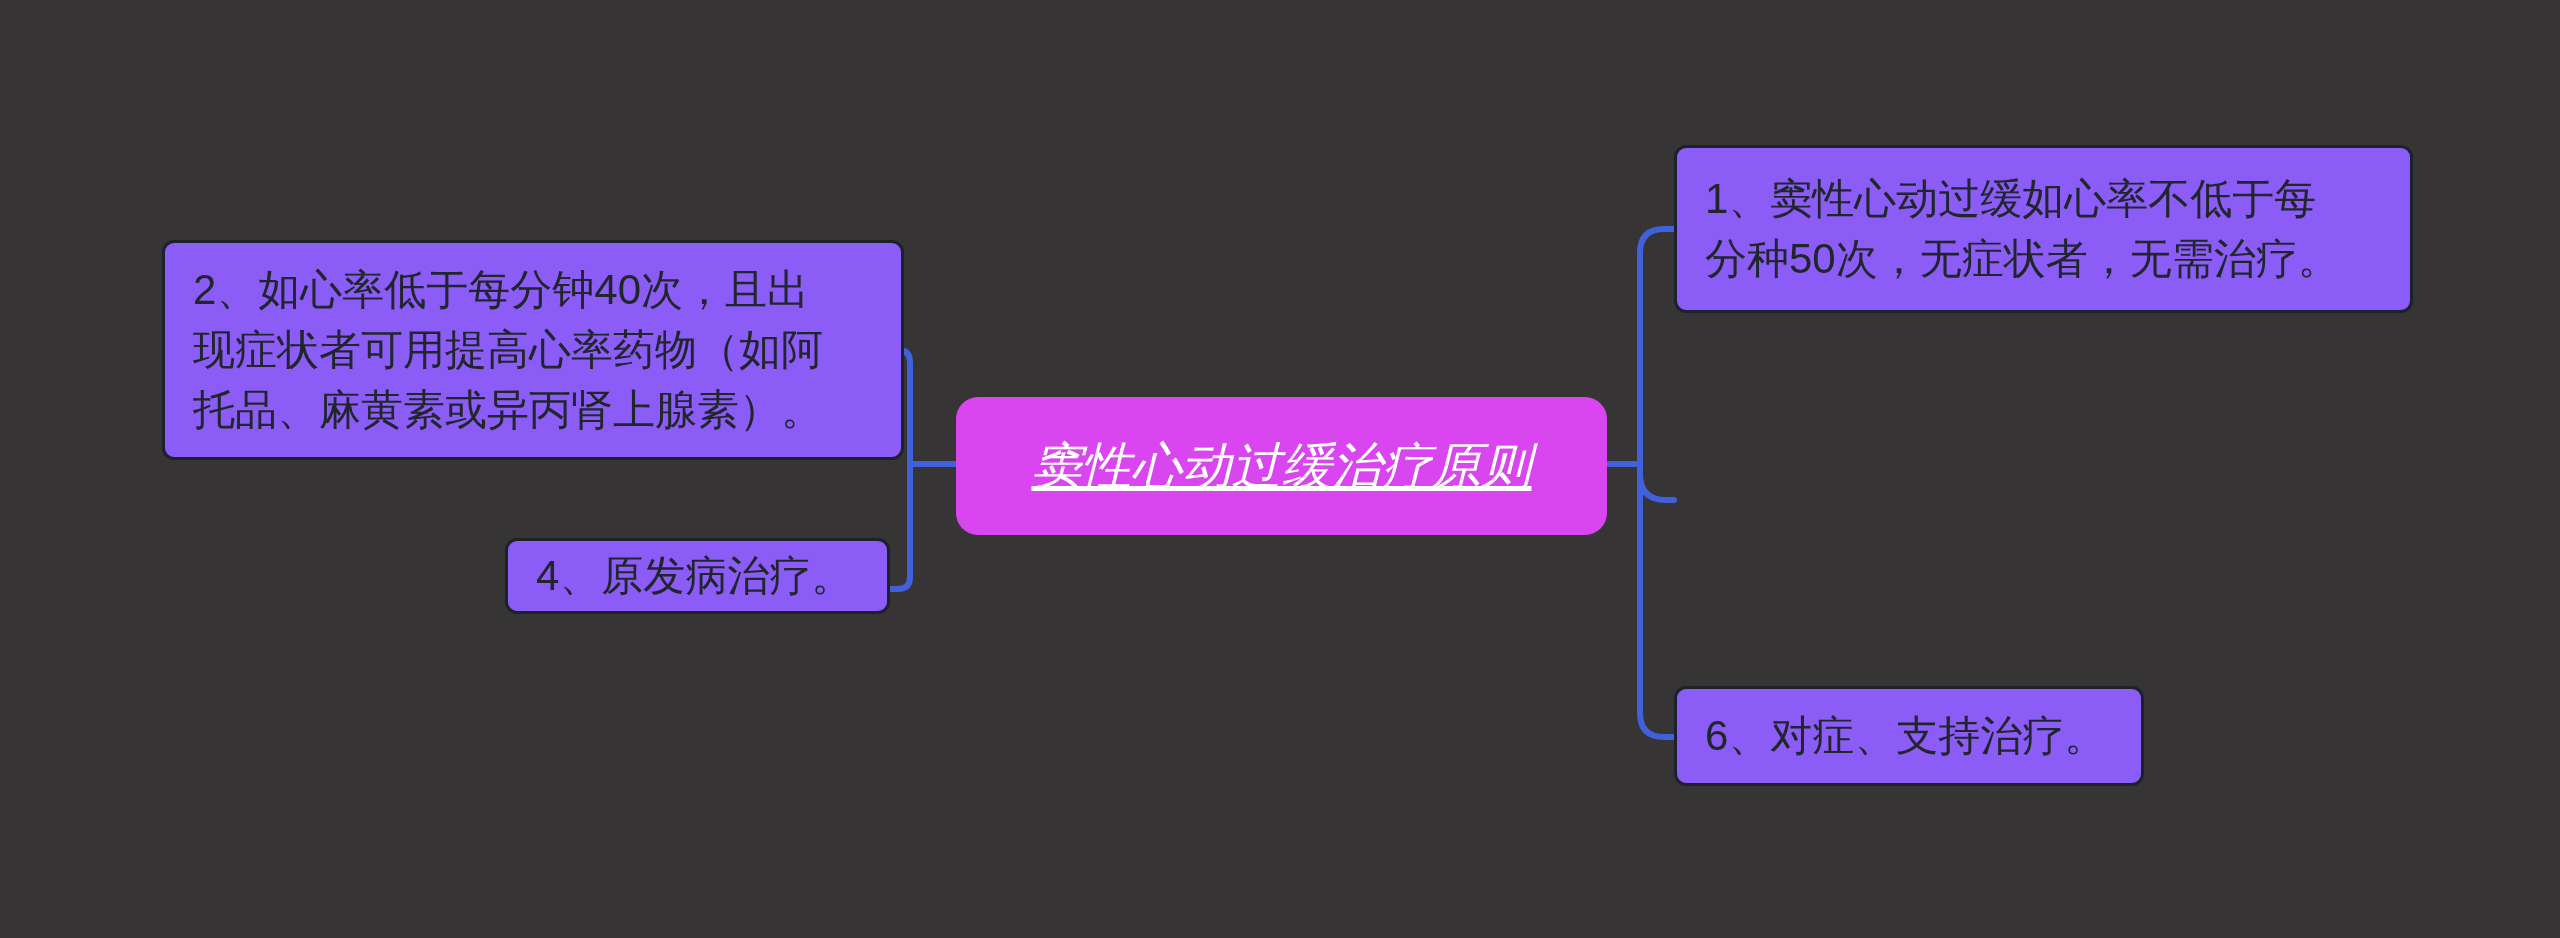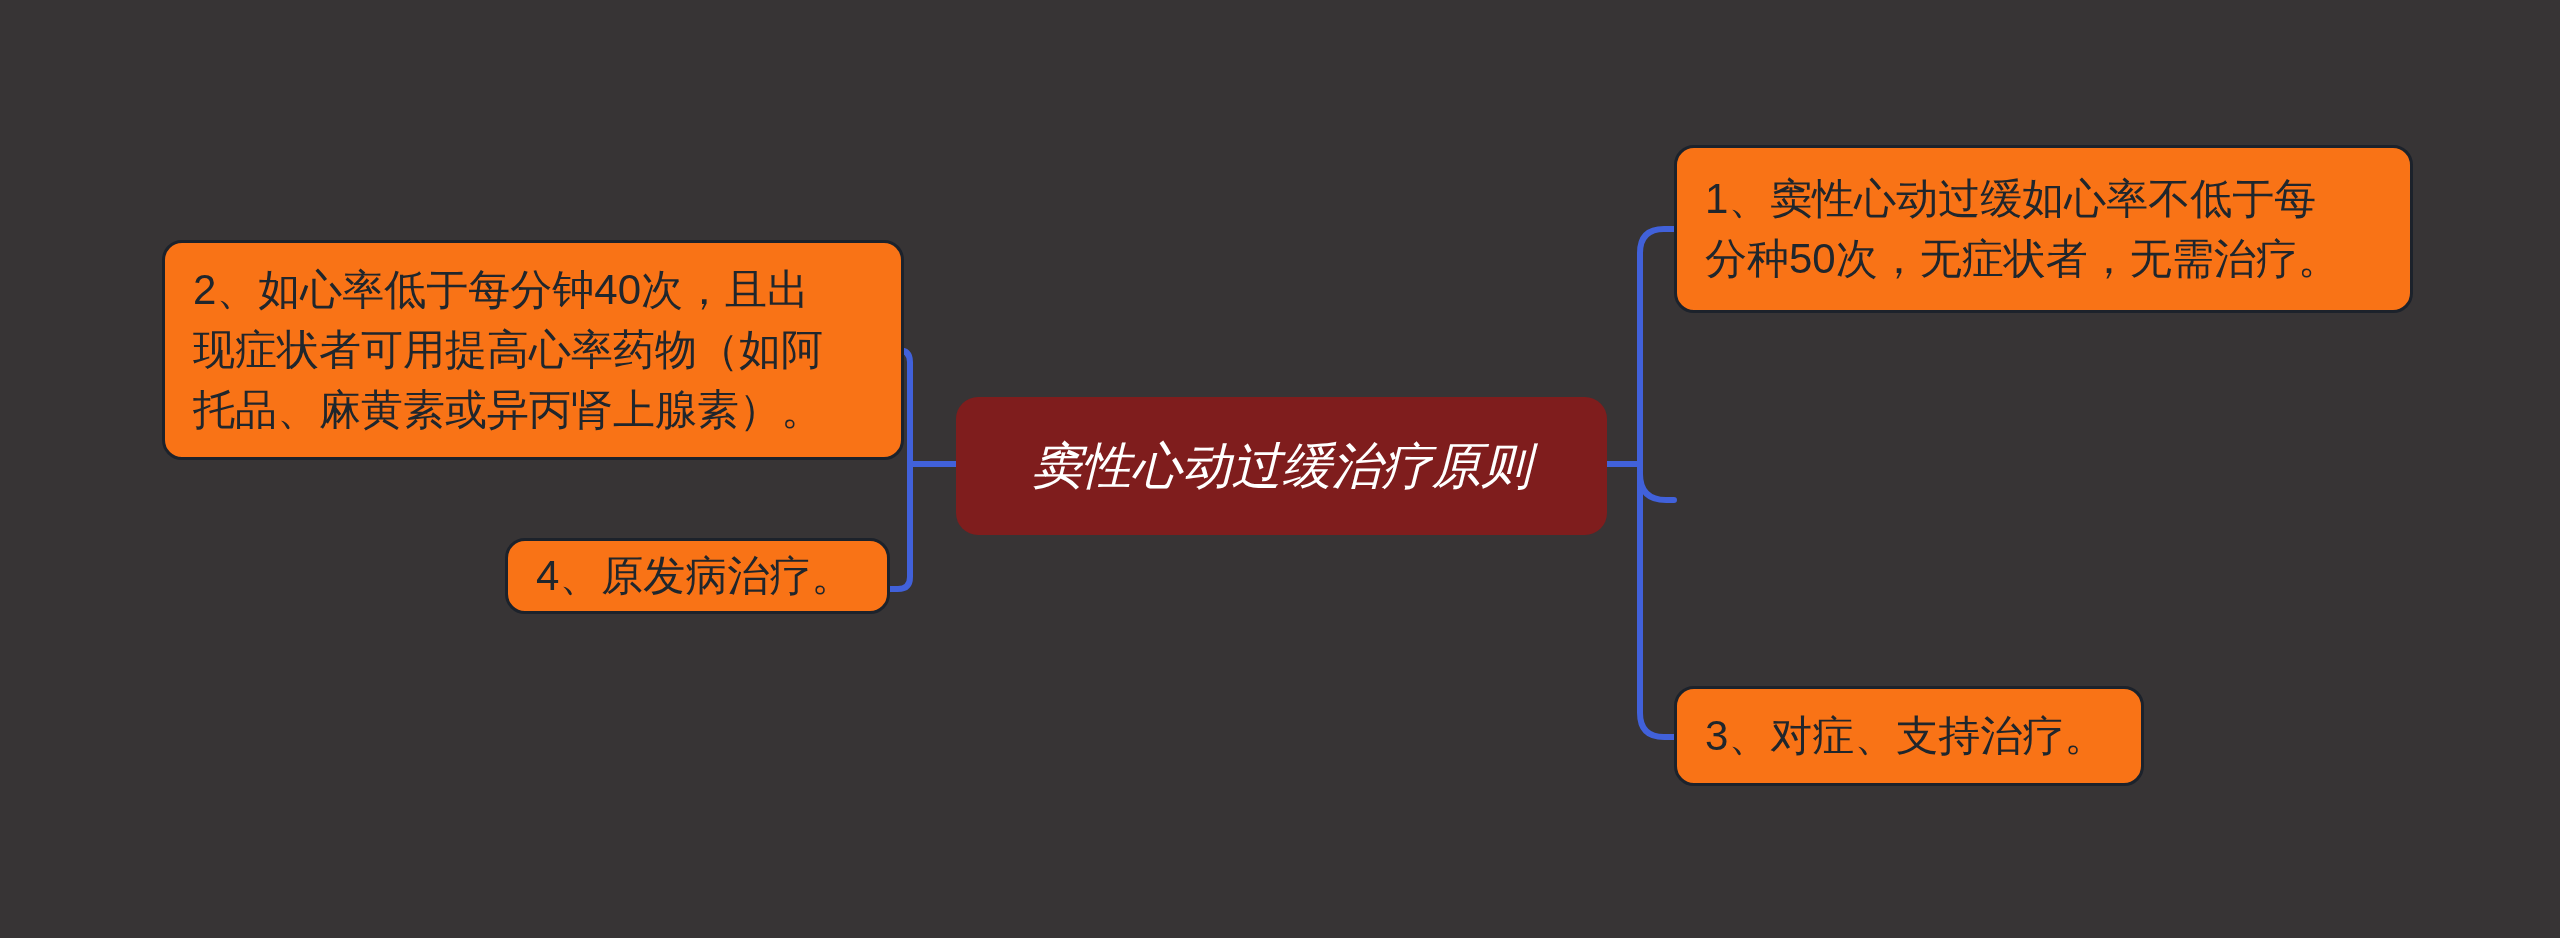--- a/index.html
+++ b/index.html
@@ -25,51 +25,52 @@
   }
   .connectors path {
     fill: none;
     stroke: #4161da;
     stroke-width: 6px;
     stroke-linecap: round;
   }
   .branch-node {
     position: absolute;
     box-sizing: border-box;
-    background: #f97316;
+    background: #8b5cf6;
     border: 3px solid #1c222b;
-    border-radius: 20px;
+    border-radius: 12px;
     color: #20262c;
     font-size: 42px;
     line-height: 60px;
     display: flex;
     align-items: center;
     padding: 0 28px;
     cursor: pointer;
   }
   .branch-node .node-text {
     white-space: pre-line;
     text-align: left;
   }
   .root-node {
     position: absolute;
     box-sizing: border-box;
     left: 956px;
     top: 397px;
     width: 651px;
     height: 138px;
-    background: #7f1d1d;
+    background: #d946ef;
     border-radius: 22px;
     color: #ffffff;
     font-size: 50px;
     font-style: italic;
     display: flex;
     align-items: center;
     justify-content: center;
     cursor: pointer;
+    text-decoration: underline;
   }
   .b1 { left: 1674px; top: 145px; width: 739px; height: 168px; }
   .b2 { left: 146px;  top: 240px; width: 742px; height: 220px; margin-left: 16px; }
   .b3 { left: 1673px; top: 390px; width: 736px; height: 220px; }
   .b4 { left: 505px;  top: 538px; width: 385px; height: 76px; }
   .b5 { left: 1674px; top: 686px; width: 470px; height: 100px; }
 </style>
 </head>
 <body>
 
@@ -102,16 +103,16 @@
 现症状者可用提高心率药物（如阿
 托品、麻黄素或异丙肾上腺素）。</span>
   </div>
 
 
   <div class="branch-node b4">
     <span class="node-text">4、原发病治疗。</span>
   </div>
 
   <div class="branch-node b5">
-    <span class="node-text">3、对症、支持治疗。</span>
+    <span class="node-text">6、对症、支持治疗。</span>
   </div>
 
 </div>
 
 </body></html>

